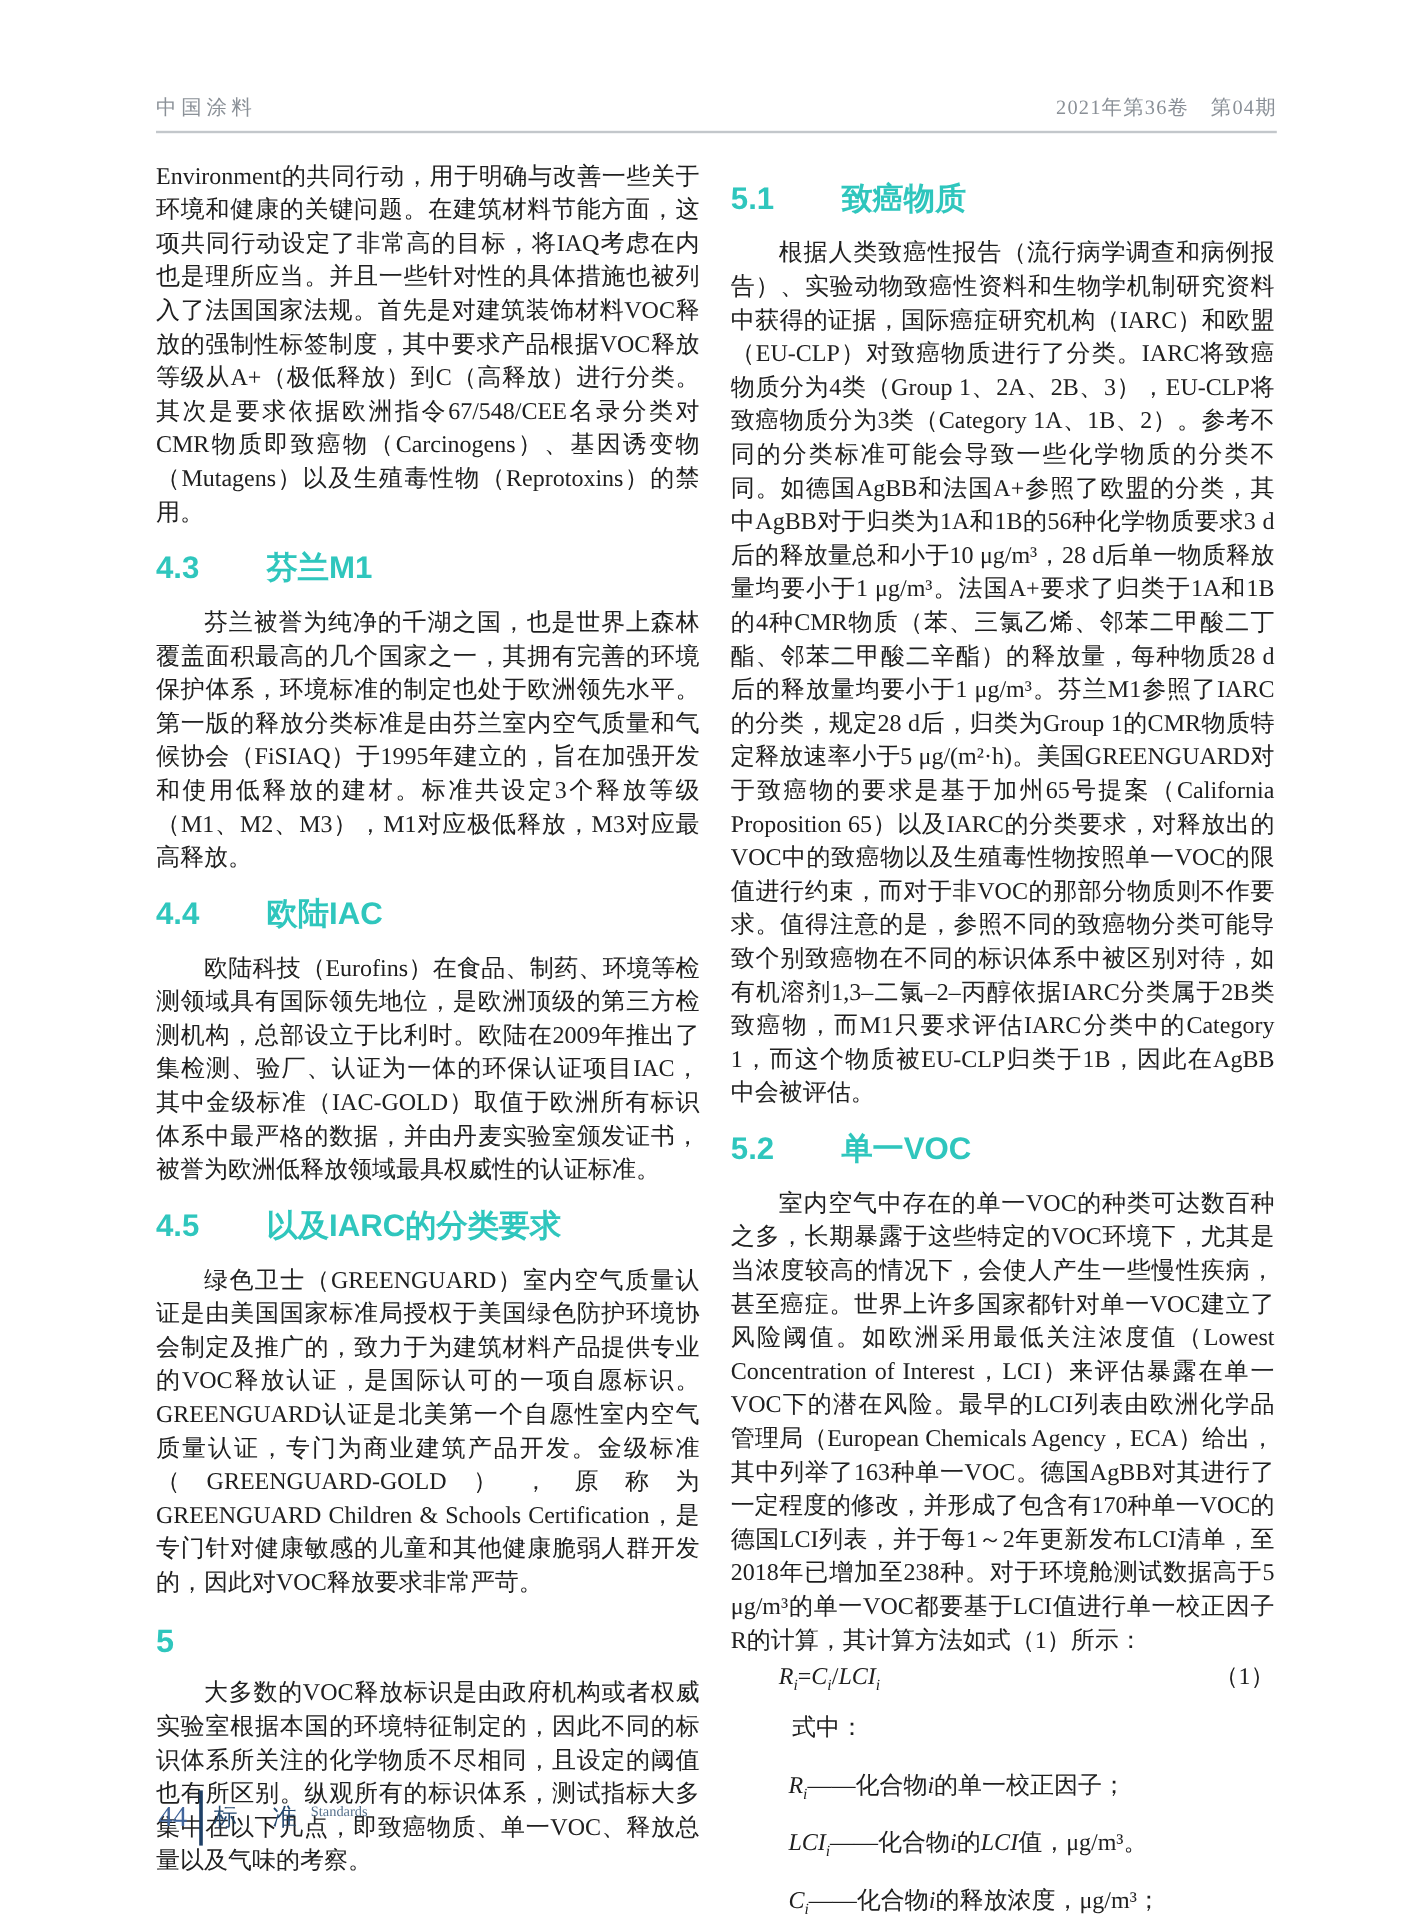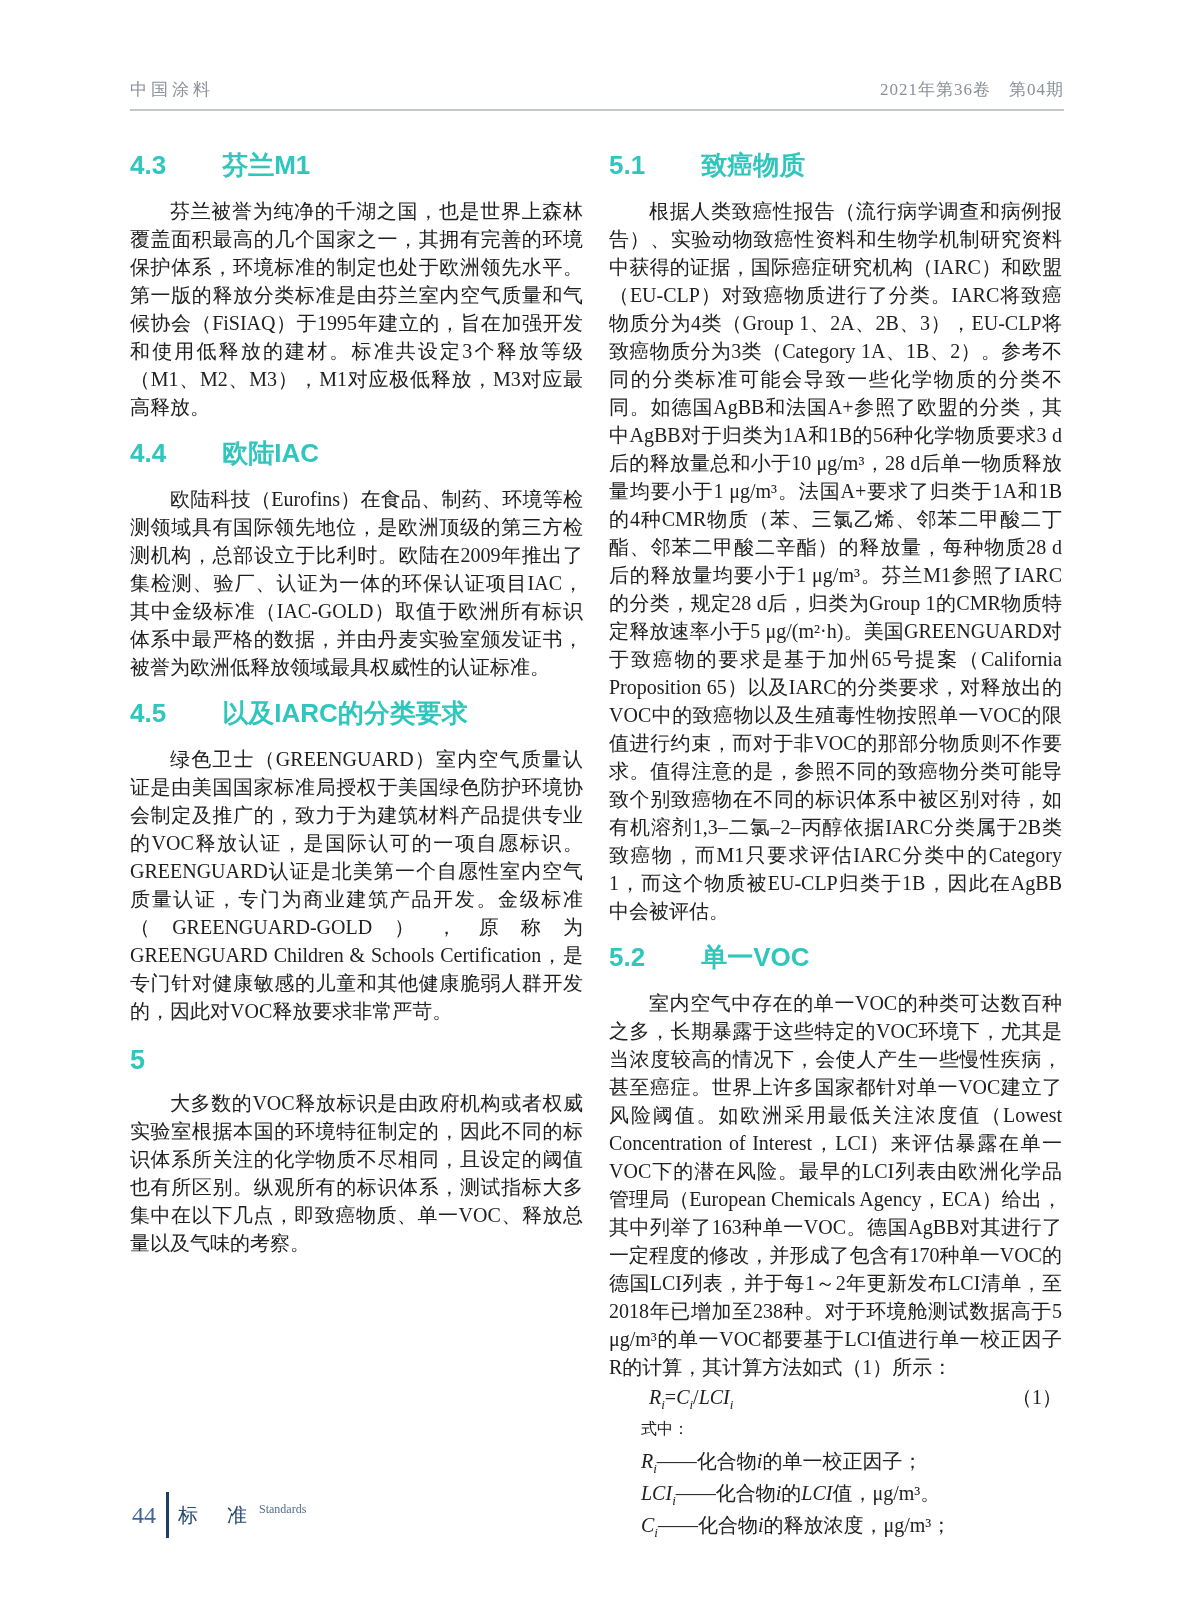--- a/index.html
+++ b/index.html
@@ -71,30 +71,30 @@
     line-height:32px;
     padding-left:2em;
   }
   .f-var{font-style:italic;}
   .formula-line sub,.def-line sub{
     font-size:13px;
     font-style:italic;
     line-height:0;
   }
   .where-line{
-    font-size:16px;
+    font-size:20px;
     line-height:32px;
     padding-left:2em;
-    margin:0;
+    margin:11px;
   }
   .def-line{
     font-size:20px;
     line-height:32px;
     padding-left:1.6em;
-    margin:0;
+    margin:16px;
   }
   
   .footer{
     position:absolute;
     left:132px; top:1492px;
     display:flex;
     align-items:center;
   }
   .page-num{
     font-size:24px;
@@ -125,20 +125,21 @@
 <div class="page">
 
   <div class="header">
     <span class="journal-name">中国涂料</span>
     <span class="issue-info">2021年第36卷　第04期</span>
   </div>
 
   <div class="content">
 
     <div class="col">
+      <p class="para">Environment的共同行动，用于明确与改善一些关于环境和健康的关键问题。在建筑材料节能方面，这项共同行动设定了非常高的目标，将IAQ考虑在内也是理所应当。并且一些针对性的具体措施也被列入了法国国家法规。首先是对建筑装饰材料VOC释放的强制性标签制度，其中要求产品根据VOC释放等级从A+（极低释放）到C（高释放）进行分类。其次是要求依据欧洲指令67/548/CEE名录分类对CMR物质即致癌物（Carcinogens）、基因诱变物（Mutagens）以及生殖毒性物（Reprotoxins）的禁用。</p>
 
       <div class="sub-heading">
         <span class="h-num">4.3</span>
         <span class="h-title">芬兰M1</span>
       </div>
       <p class="para indent">芬兰被誉为纯净的千湖之国，也是世界上森林覆盖面积最高的几个国家之一，其拥有完善的环境保护体系，环境标准的制定也处于欧洲领先水平。第一版的释放分类标准是由芬兰室内空气质量和气候协会（FiSIAQ）于1995年建立的，旨在加强开发和使用低释放的建材。标准共设定3个释放等级（M1、M2、M3），M1对应极低释放，M3对应最高释放。</p>
 
       <div class="sub-heading">
         <span class="h-num">4.4</span>
         <span class="h-title">欧陆IAC</span>

